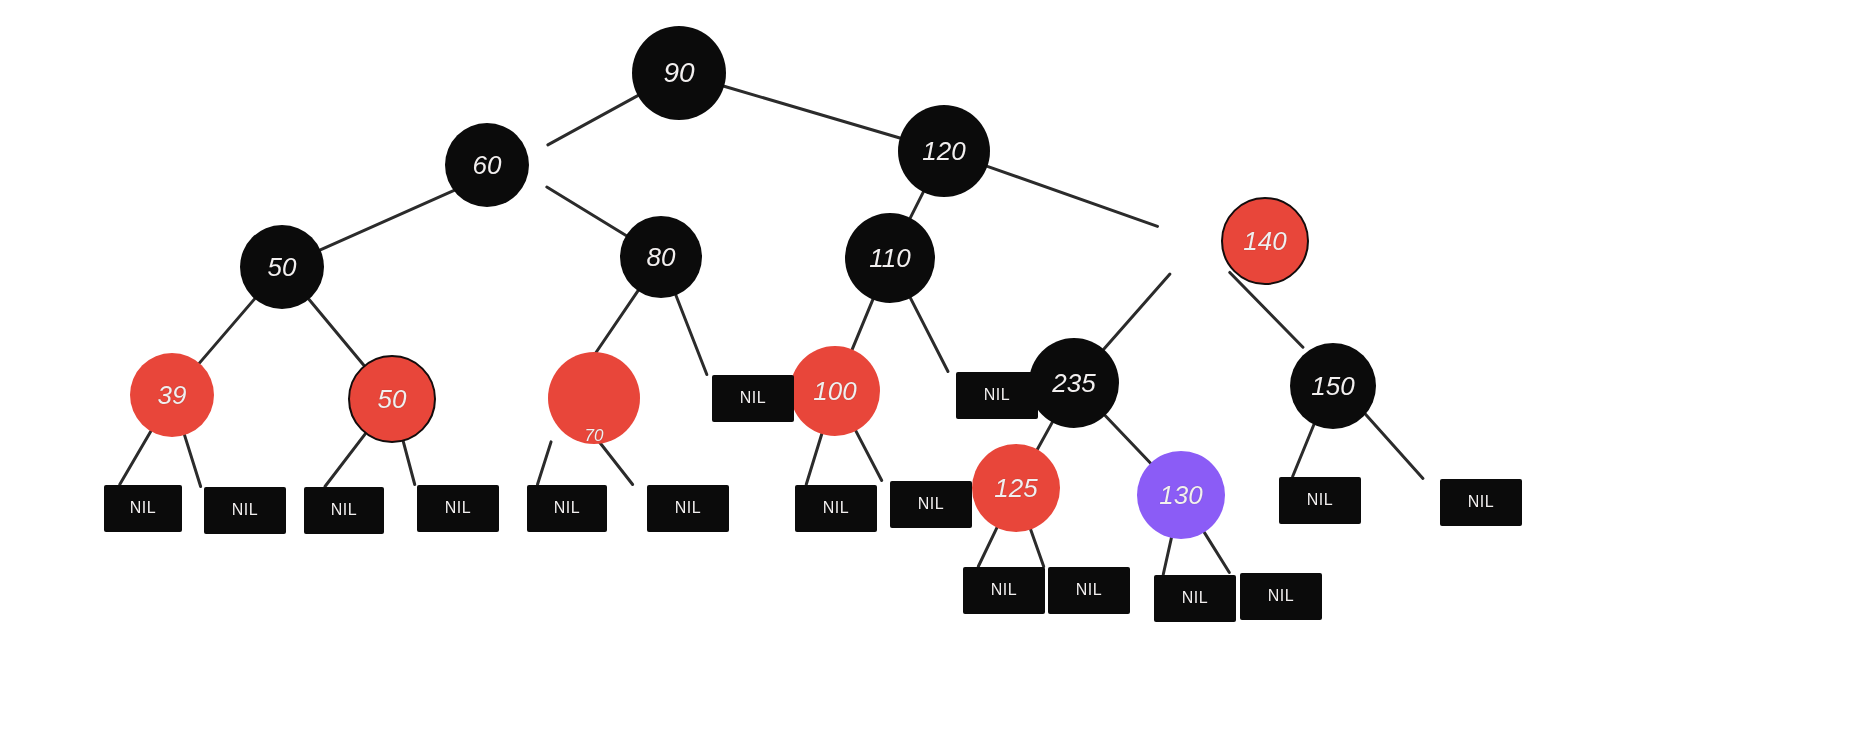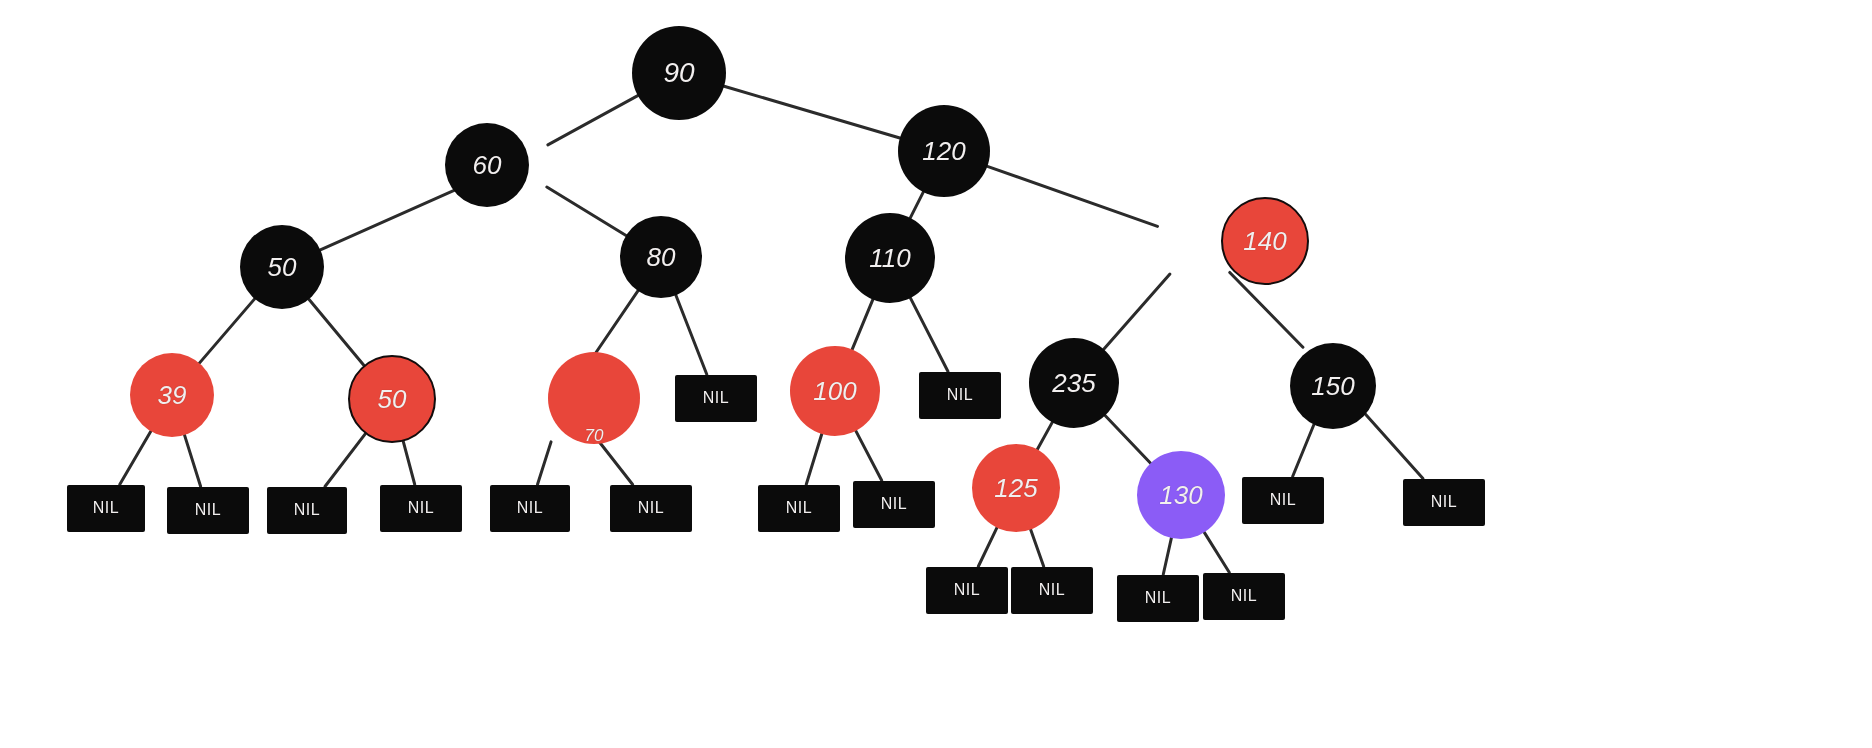--- a/index.html
+++ b/index.html
@@ -51,20 +51,21 @@
   .node.red-bright {
     background: #8b5cf6;
   }
   .node.outlined {
     border: 2px solid #120c0c;
   }
   .node.nil {
     border-radius: 2px;
     background: #0b0b0b;
     letter-spacing: 0.5px;
+    margin-left: 37px;
   }
   .node-label {
     line-height: 1;
     display: block;
   }
 </style>
 </head>
 <body>
 
 <div id="canvas">

